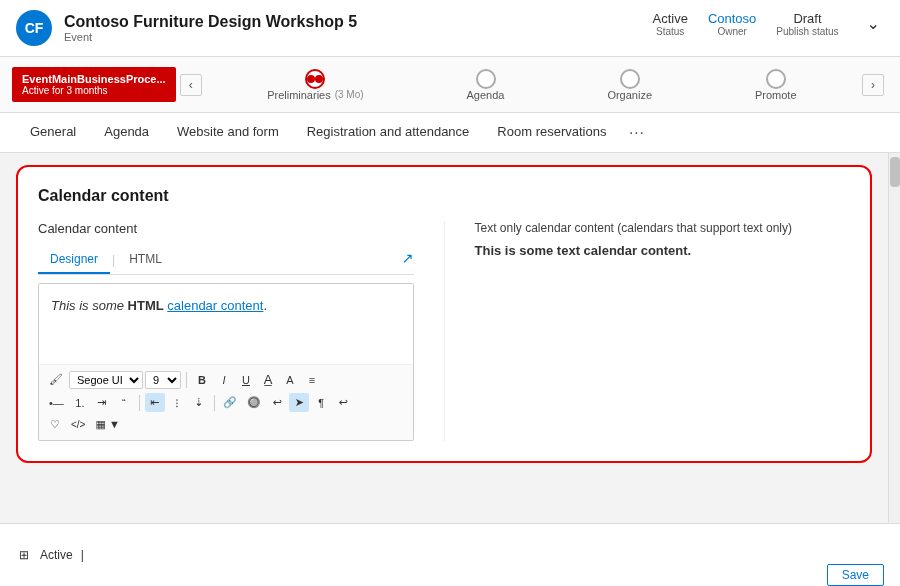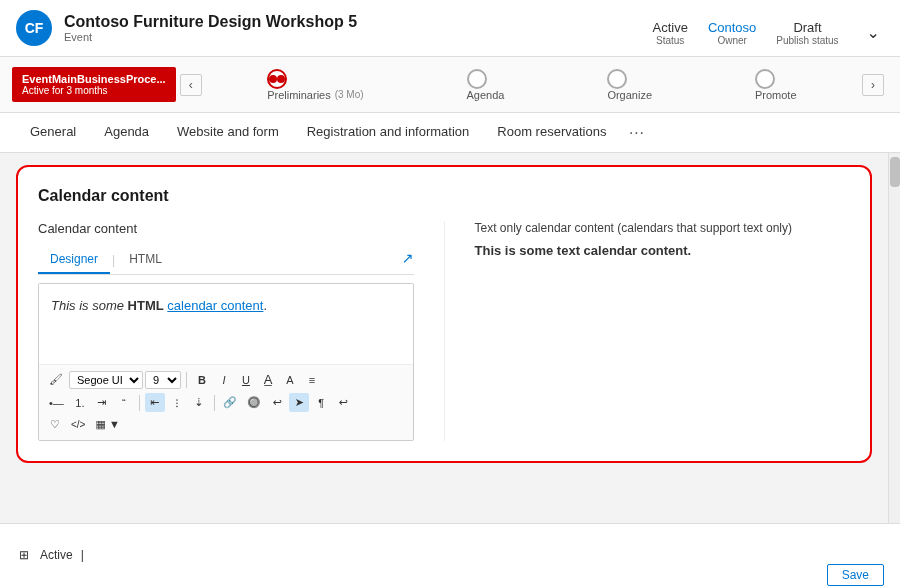--- a/index.html
+++ b/index.html
@@ -1,19 +1,19 @@
 <!DOCTYPE html>
 <html><head>
   <meta charset="utf-8">
   <style>
     * { box-sizing: border-box; margin: 0; padding: 0; }
     body { font-family: 'Segoe UI', sans-serif; font-size: 13px; background: #f3f3f3; color: #333; width: 900px; height: 586px; overflow: hidden; display: flex; flex-direction: column; }
 
     
-    .header { background: #fff; padding: 10px 16px; display: flex; align-items: flex-end; justify-content: space-between; border-bottom: 1px solid #ddd; min-height: 56px; }
+    .header { background: #fff; padding: 10px 16px; display: flex; align-items: flex-start; justify-content: space-between; border-bottom: 1px solid #ddd; min-height: 56px; }
     .header-left { display: flex; align-items: center; gap: 12px; }
     .avatar { width: 36px; height: 36px; background: #0078d4; border-radius: 50%; color: #fff; display: flex; align-items: center; justify-content: center; font-weight: 600; font-size: 14px; }
     .header-title { display: flex; flex-direction: column; }
     .header-title .title { font-size: 16px; font-weight: 600; color: #1a1a1a; }
     .header-title .subtitle { font-size: 11px; color: #666; }
     .header-right { display: flex; align-items: center; gap: 24px; }
     .header-meta { display: flex; align-items: center; gap: 20px; }
     .meta-item { display: flex; flex-direction: column; align-items: center; }
     .meta-label { font-size: 10px; color: #666; }
     .meta-value { font-size: 13px; color: #333; font-weight: 500; }
@@ -22,21 +22,21 @@
     .meta-value.draft { color: #333; }
     .chevron-btn { background: none; border: none; cursor: pointer; padding: 4px; color: #333; font-size: 16px; }
 
     
     .progress-bar { background: #fafafa; border-bottom: 1px solid #ddd; padding: 0 12px; display: flex; align-items: center; min-height: 56px; }
     .process-item { background: #c00; color: #fff; padding: 6px 10px; border-radius: 2px; font-size: 11px; cursor: pointer; min-width: 120px; }
     .process-item .proc-name { font-weight: 600; font-size: 11px; }
     .process-item .proc-sub { font-size: 10px; }
     .nav-arrow { background: none; border: 1px solid #ccc; width: 22px; height: 22px; display: flex; align-items: center; justify-content: center; cursor: pointer; margin: 0 4px; color: #555; font-size: 12px; border-radius: 2px; }
     .steps { display: flex; align-items: center; flex: 1; justify-content: space-around; padding: 0 10px; }
-    .step { display: flex; flex-direction: column; align-items: flex-start; gap: 0; position: relative; }
+    .step { display: flex; flex-direction: column; align-items: center; gap: 0; position: relative; }
     .step-circle { width: 20px; height: 20px; border-radius: 50%; border: 2px solid #aaa; background: #fff; display: flex; align-items: center; justify-content: center; }
     .step-circle.active { border-color: #c00; background: #fff; }
     .step-circle.active::after { content: ''; width: 8px; height: 8px; border-radius: 50%; background: #c00; }
     .step-label { font-size: 11px; color: #555; white-space: nowrap; }
     .step-sublabel { font-size: 10px; color: #888; }
 
     
     .tabs { background: #fff; border-bottom: 1px solid #ddd; display: flex; align-items: center; padding: 0 16px; min-height: 40px; }
     .tab { padding: 10px 14px; font-size: 13px; cursor: pointer; color: #333; border-bottom: 2px solid transparent; white-space: nowrap; }
     .tab.active { color: #0078d4; border-bottom: 2px solid #0078d4; font-weight: 500; }
@@ -152,21 +152,21 @@
       <span class="step-label">Promote</span>
     </div>
   </div>
   <button class="nav-arrow">›</button>
 </div>
 
 <div class="tabs">
   <div class="tab">General</div>
   <div class="tab">Agenda</div>
   <div class="tab">Website and form</div>
-  <div class="tab">Registration and information</div>
+  <div class="tab">Registration and attendance</div>
   <div class="tab">Room reservations</div>
   <div class="tab-more">···</div>
 </div>
 
 <div class="main-wrapper">
   <div class="main-scroll">
     <div class="card">
       <div class="card-title">Calendar content</div>
       <div class="card-content">
 

